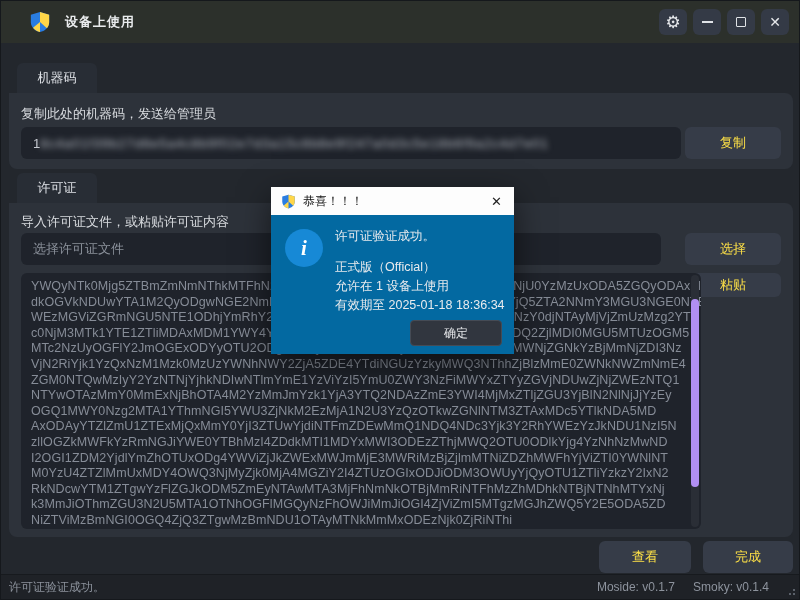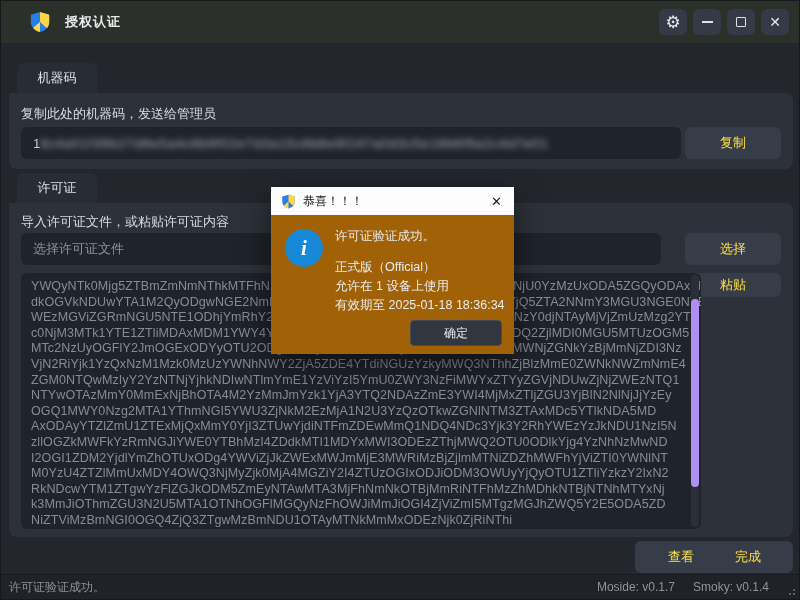--- a/index.html
+++ b/index.html
@@ -41,31 +41,31 @@
   #license-label { top:10px; }
   #file-input { left:12px; top:30px; width:640px; height:32px; }
   #select-btn { left:676px; top:30px; width:96px; height:32px; }
   #paste-btn  { left:676px; top:70px; width:96px; height:24px; }
   #license-area { position:absolute; left:12px; top:70px; width:680px; height:256px; background:#1f232b; border-radius:6px; overflow:hidden; }
   #license-pre { position:absolute; left:10px; top:6px; right:12px; white-space:pre; color:#868c97; font-size:12.5px; line-height:15.6px; letter-spacing:0.1px; font-family:"Liberation Sans","DejaVu Sans",sans-serif; }
   .vscroll { position:absolute; right:2px; top:2px; bottom:2px; width:8px; border-radius:4px; background:#2a2e36; }
   .vthumb { position:absolute; left:0; width:8px; top:24px; height:188px; border-radius:4px; background:#b18ff2; }
 
   
-  #view-btn  { left:598px; top:540px; width:92px; height:32px;margin-left:36px; }
+  #view-btn  { left:598px; top:540px; width:92px; height:32px; }
   #finish-btn{ left:702px; top:540px; width:90px; height:32px; }
 
   .statusbar { position:absolute; left:0; bottom:0; width:100%; height:25px; background:#1f2227; border-top:1px solid #171a1e; color:#8d939d; font-size:12px; display:flex; align-items:center; }
   .status-left { margin-left:8px; }
   .status-right { position:absolute; right:30px; display:flex; gap:18px; }
   .grip { position:absolute; right:4px; bottom:4px; width:10px; height:10px; }
   .grip i { position:absolute; width:2px; height:2px; background:#5a6069; }
 
   
-  #dialog { position:absolute; left:270px; top:186px; width:243px; height:167px; background:#a16207; box-shadow:0 10px 30px rgba(0,0,0,.55); z-index:10; }
+  #dialog { position:absolute; left:270px; top:186px; width:243px; height:167px; background:#0369a1; box-shadow:0 10px 30px rgba(0,0,0,.55); z-index:10; }
   .dlg-titlebar { height:28px; background:#fdfdfd; display:flex; align-items:center; padding:0 8px; }
   .dlg-shield { width:15px; height:15px; margin-left:2px; }
   .dlg-title { color:#111; font-size:12px; margin-left:7px; flex:1; }
   .dlg-close { color:#222; font-size:13px; cursor:pointer; padding:0 4px; }
   .dlg-body { position:relative; height:139px; color:#e9ebee; }
   .info-icon { position:absolute; left:14px; top:14px; width:38px; height:38px; border-radius:50%; background:#1789d6; color:#ffffff; display:flex; align-items:center; justify-content:center; font-size:21px; font-weight:bold; font-family:"Liberation Serif",serif; font-style:italic; }
   .dlg-text { position:absolute; left:64px; top:12px; font-size:12.5px; line-height:19px; }
   .dlg-msg { margin-bottom:12px; }
   .ok-btn { position:absolute; right:12px; bottom:8px; width:92px; height:26px; background:#31363f; border:1px solid #454b55; border-radius:4px; color:#e6e8eb; font-size:12px; display:flex; align-items:center; justify-content:center; cursor:pointer;text-align:center; }
 </style>
@@ -73,21 +73,21 @@
 <body>
 
 <div id="window">
 
   <div class="titlebar">
     <svg class="shield" viewBox="0 0 24 24">
       <path d="M12 1 L22 4 V12 C22 18 17 22 12 23 C7 22 2 18 2 12 V4 Z" fill="#2a7de1"></path>
       <path d="M12 1 L22 4 V12 C22 15 21 17 19.5 18.7 L12 12 Z" fill="#ffd648"></path>
       <path d="M12 23 C9 22.3 6.2 20.6 4.4 18.2 L12 12 Z" fill="#ffd648"></path>
     </svg>
-    <span class="app-title">授权认证</span>
+    <span class="app-title">设备上使用</span>
     <div class="winbtns">
       <div class="winbtn">
           <span class="gear">⚙</span>
         </div>
       <div class="winbtn">
           <span class="minus-bar"></span>
         </div>
       <div class="winbtn">
           <span class="max-box"></span>
         </div>

